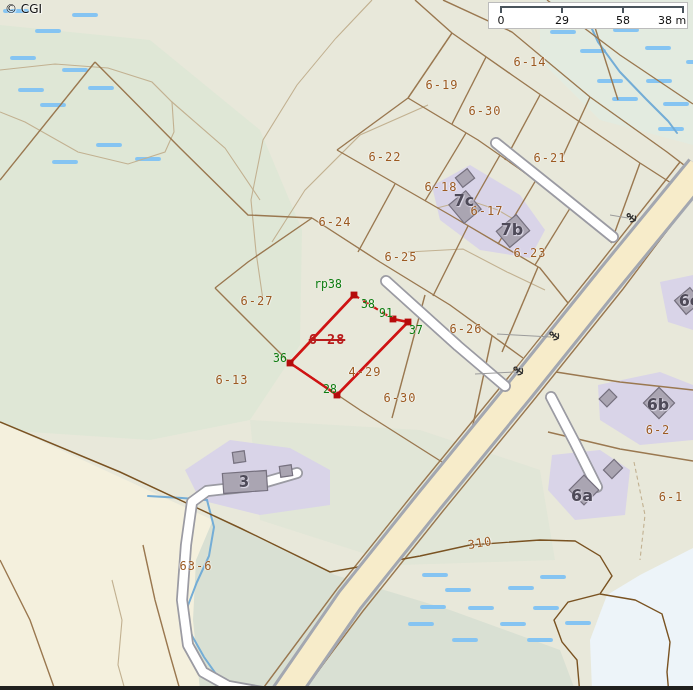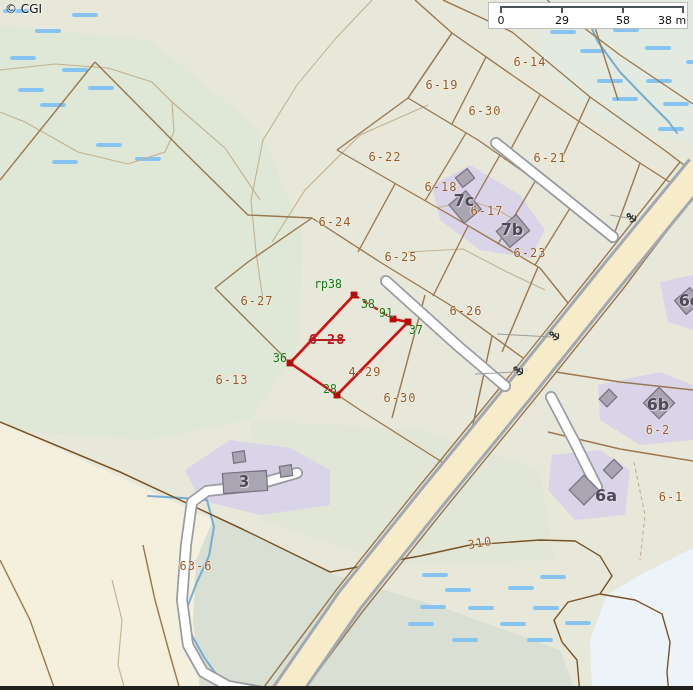--- a/index.html
+++ b/index.html
@@ -183,32 +183,32 @@
       <span class="lbl lblP" style="left: 442px; top: 85px; transform: translate(-50%, -50%);">6-19</span>
       <span class="lbl lblP" style="left: 485px; top: 111px; transform: translate(-50%, -50%);">6-30</span>
       <span class="lbl lblP" style="left: 385px; top: 157px; transform: translate(-50%, -50%);">6-22</span>
       <span class="lbl lblP" style="left: 546px; top: 158px; transform: translate(-50%, -50%); padding-left: 8px;">6-21</span>
       <span class="lbl lblP" style="left: 441px; top: 187px; transform: translate(-50%, -50%);">6-18</span>
       <span class="lbl lblP" style="left: 487px; top: 211px; transform: translate(-50%, -50%);">6-17</span>
       <span class="lbl lblP" style="left: 335px; top: 222px; transform: translate(-50%, -50%);">6-24</span>
       <span class="lbl lblP" style="left: 530px; top: 253px; transform: translate(-50%, -50%);">6-23</span>
       <span class="lbl lblP" style="left: 401px; top: 257px; transform: translate(-50%, -50%);">6-25</span>
       <span class="lbl lblP" style="left: 257px; top: 301px; transform: translate(-50%, -50%);">6-27</span>
-      <span class="lbl lblP" style="left: 466px; top: 311px; transform: translate(-50%, -50%);">6-26</span>
+      <span class="lbl lblP" style="left: 466px; top: 329px; transform: translate(-50%, -50%);">6-26</span>
       <span class="lbl lblP" style="left: 365px; top: 372px; transform: translate(-50%, -50%);">4-29</span>
       <span class="lbl lblP" style="left: 232px; top: 380px; transform: translate(-50%, -50%);">6-13</span>
       <span class="lbl lblP" style="left: 400px; top: 398px; transform: translate(-50%, -50%);">6-30</span>
       <span class="lbl lblP" style="left: 658px; top: 430px; transform: translate(-50%, -50%);">6-2</span>
       <span class="lbl lblP" style="left: 635px; top: 497px; transform: translate(-50%, -50%); margin-left: 36px;">6-1</span>
       <span class="lbl lblP" style="left: 196px; top: 566px; transform: translate(-50%, -50%);">63-6</span>
       <span class="lbl lblP" style="left: 480px; top: 543px; transform: translate(-50%, -50%) rotate(-9deg);">310</span>
       <span class="lbl lblB" style="left: 464px; top: 200px; transform: translate(-50%, -50%);">7c</span>
       <span class="lbl lblB" style="left: 512px; top: 229px; transform: translate(-50%, -50%);">7b</span>
       <span class="lbl lblB" style="left: 658px; top: 404px; transform: translate(-50%, -50%);">6b</span>
-      <span class="lbl lblB" style="left: 582px; top: 495px; transform: translate(-50%, -50%); margin-left: 24px;">6a</span>
+      <span class="lbl lblB" style="left: 582px; top: 495px; transform: translate(-50%, -50%);">6a</span>
       <span class="lbl lblB" style="left: 244px; top: 482px; transform: translate(-50%, -50%); font-size: 15px;">3</span>
       <span class="lbl lblB" style="left: 689px; top: 300px; transform: translate(-50%, -50%);">6c</span>
       <span class="lbl lblG" style="left: 328px; top: 284px; transform: translate(-50%, -50%);">rp38</span>
       <span class="lbl lblG" style="left: 368px; top: 304px; transform: translate(-50%, -50%);">38</span>
       <span class="lbl lblG" style="left: 386px; top: 313px; transform: translate(-50%, -50%);">91</span>
       <span class="lbl lblG" style="left: 416px; top: 330px; transform: translate(-50%, -50%);">37</span>
       <span class="lbl lblG" style="left: 280px; top: 358px; transform: translate(-50%, -50%);">36</span>
       <span class="lbl lblG" style="left: 330px; top: 389px; transform: translate(-50%, -50%);">28</span>
       <span class="lbl lblR" style="left: 327px; top: 339px; transform: translate(-50%, -50%);">6-28</span>
     </div>

